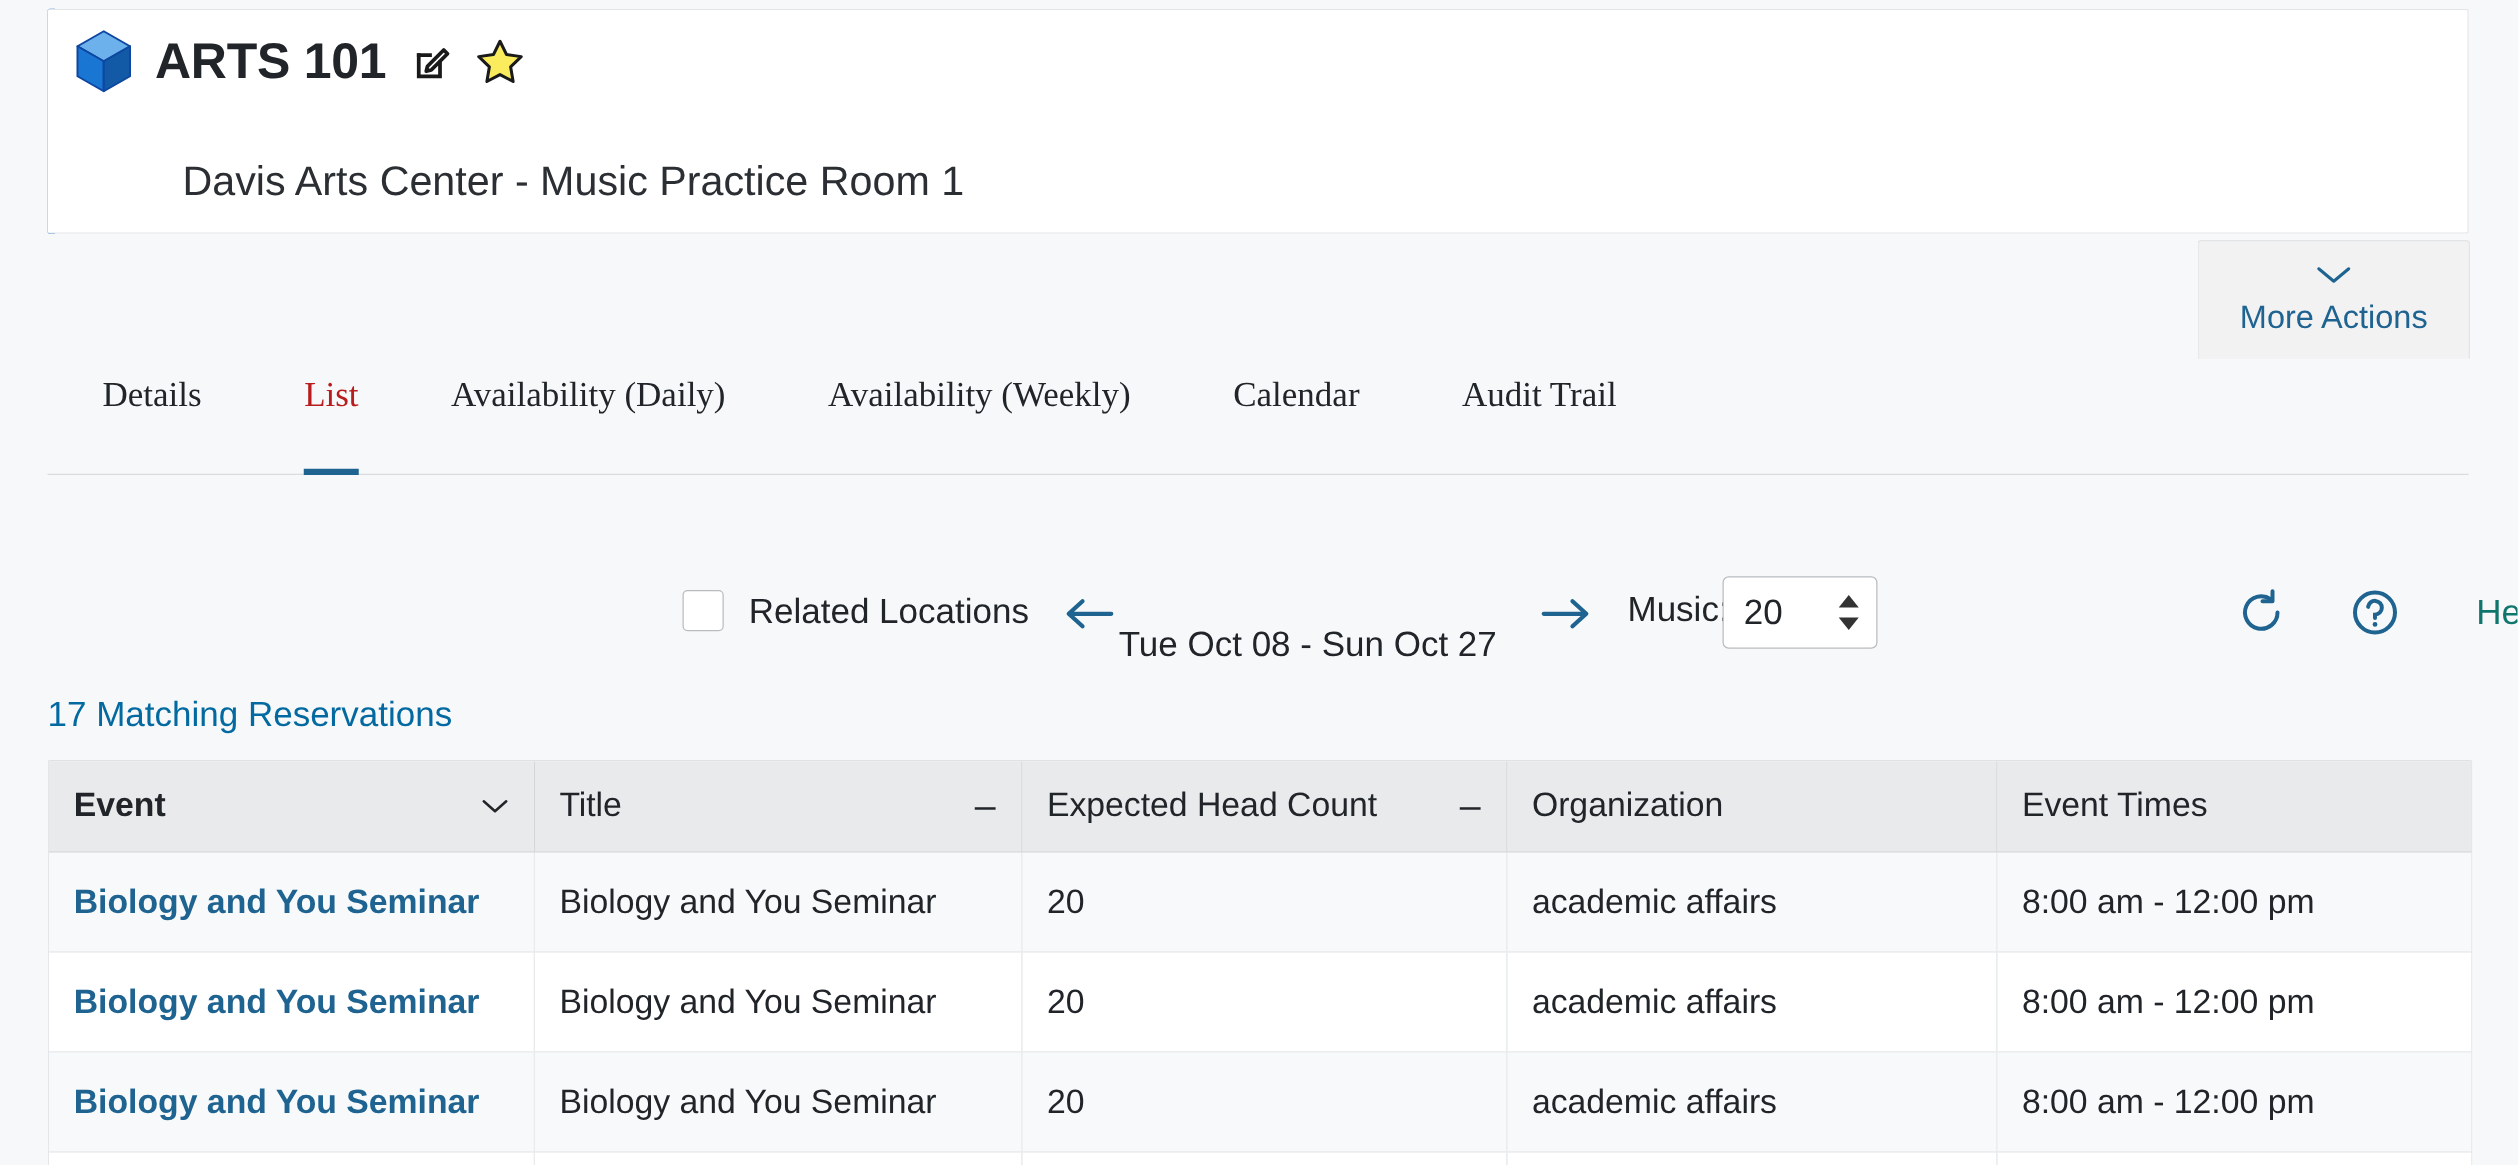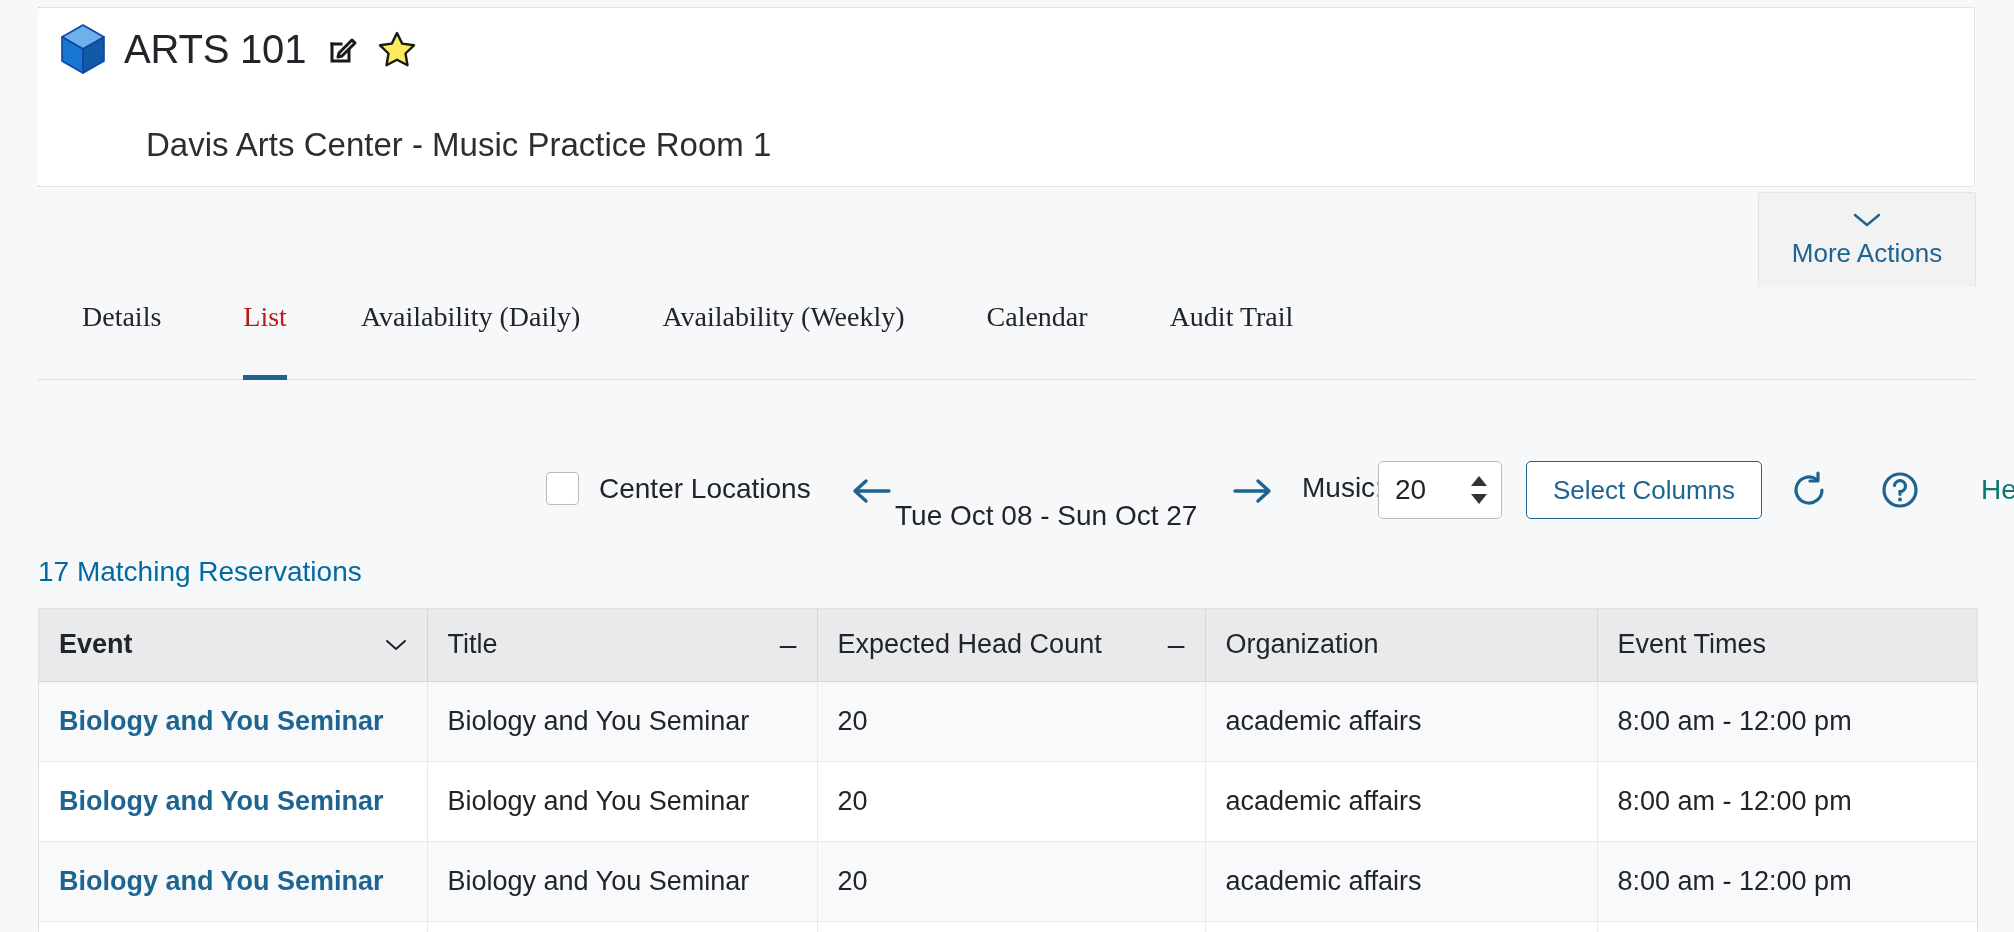--- a/index.html
+++ b/index.html
@@ -25,21 +25,21 @@
     position: absolute; left: 38px; top: 7px; width: 6px; height: 180px;
     background: #1976d2;
     border-radius: 2px 0 0 2px;
   }
   .header-title-row {
     position: absolute; left: 22px; top: 16px;
     display: flex; align-items: center; gap: 0;
   }
   .cube-icon { width: 46px; height: 50px; display:block; flex: none; margin-right: 18px; }
   .header-title {
-    font-size: 40px; font-weight: normal; color: #212529;
+    font-size: 40px; font-weight: bold; color: #212529;
     letter-spacing: -0.2px; white-space: nowrap; margin-right: 22px;
   }
   .icon-btn { display:flex; align-items:center; justify-content:center; cursor:pointer; }
   .edit-icon { width: 32px; height: 32px; margin-right: 18px; }
   .star-icon { width: 38px; height: 38px; }
   .header-sub {
     position: absolute; left: 68px; top: 118px;
     font-size: 33px; color: #2b2f33; white-space: nowrap; margin-left: 40px;
   }
 
@@ -194,21 +194,21 @@
     <div class="tab" style="margin-left:74px;">Availability (Daily)</div>
     <div class="tab" style="margin-left:82px;">Availability (Weekly)</div>
     <div class="tab" style="margin-left:82px;">Calendar</div>
     <div class="tab" style="margin-left:82px;">Audit Trail</div>
   </div>
 
   <div class="controls">
 
     <div class="ctl" style="left:546px; top:22px;">
       <div class="chk"></div>
-      <div class="chk-label">Center Locations</div>
+      <div class="chk-label">Related Locations</div>
     </div>
 
     <div class="ctl" style="left:850px; top:26px;">
       <svg class="arrow" viewBox="0 0 42 30">
         <path d="M39 15 L5 15 M16 5 L5 15 L16 25" fill="none" stroke="#1f6391" stroke-width="3.4" stroke-linecap="round" stroke-linejoin="round"></path>
       </svg>
     </div>
 
     <div class="ctl" style="left:895px; top:22px;margin-top:28px;">
       <span class="date-range">Tue Oct 08 - Sun Oct 27</span>
@@ -227,23 +227,20 @@
     <div class="ctl" style="left:1378px; top:11px;">
       <div class="num-input">
         <span class="val">20</span>
         <svg class="spin" viewBox="0 0 20 34">
           <polygon points="10,3 18,13 2,13" fill="#333"></polygon>
           <polygon points="10,31 18,21 2,21" fill="#333"></polygon>
         </svg>
       </div>
     </div>
 
-    <div class="ctl" style="left:1526px; top:11px;">
-      <div class="btn-outline">Select Columns</div>
-    </div>
 
     <div class="ctl" style="left:1790px; top:20px;">
       <svg class="refresh-icon" viewBox="0 0 40 40">
         <path d="M32 20 A13 13 0 1 1 26.5 9.4" fill="none" stroke="#1f6391" stroke-width="3.2" stroke-linecap="round"></path>
         <path d="M28 3 L28 11 L20 11" fill="none" stroke="#1f6391" stroke-width="3.2" stroke-linecap="round" stroke-linejoin="round"></path>
       </svg>
     </div>
 
     <div class="ctl help-wrap" style="left:1880px; top:20px;">
       <svg class="help-icon" viewBox="0 0 40 40">

